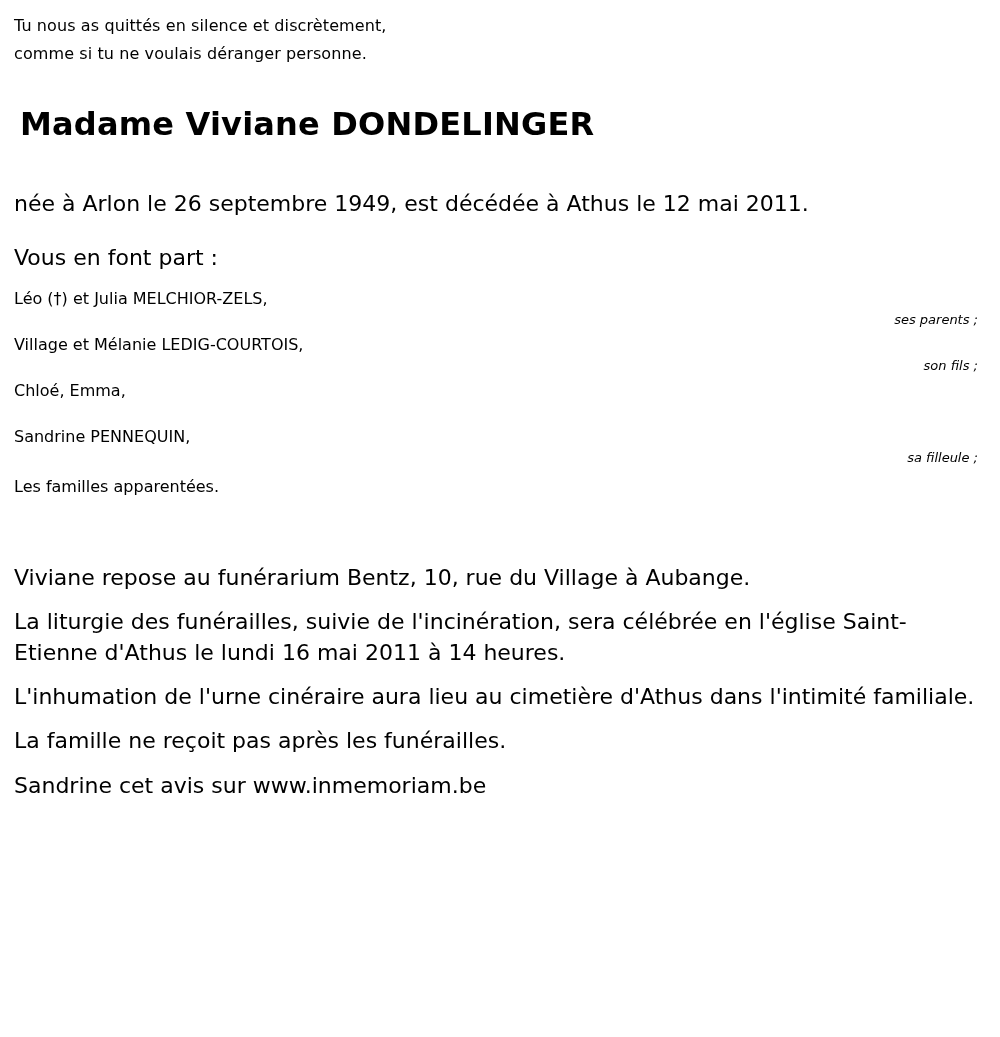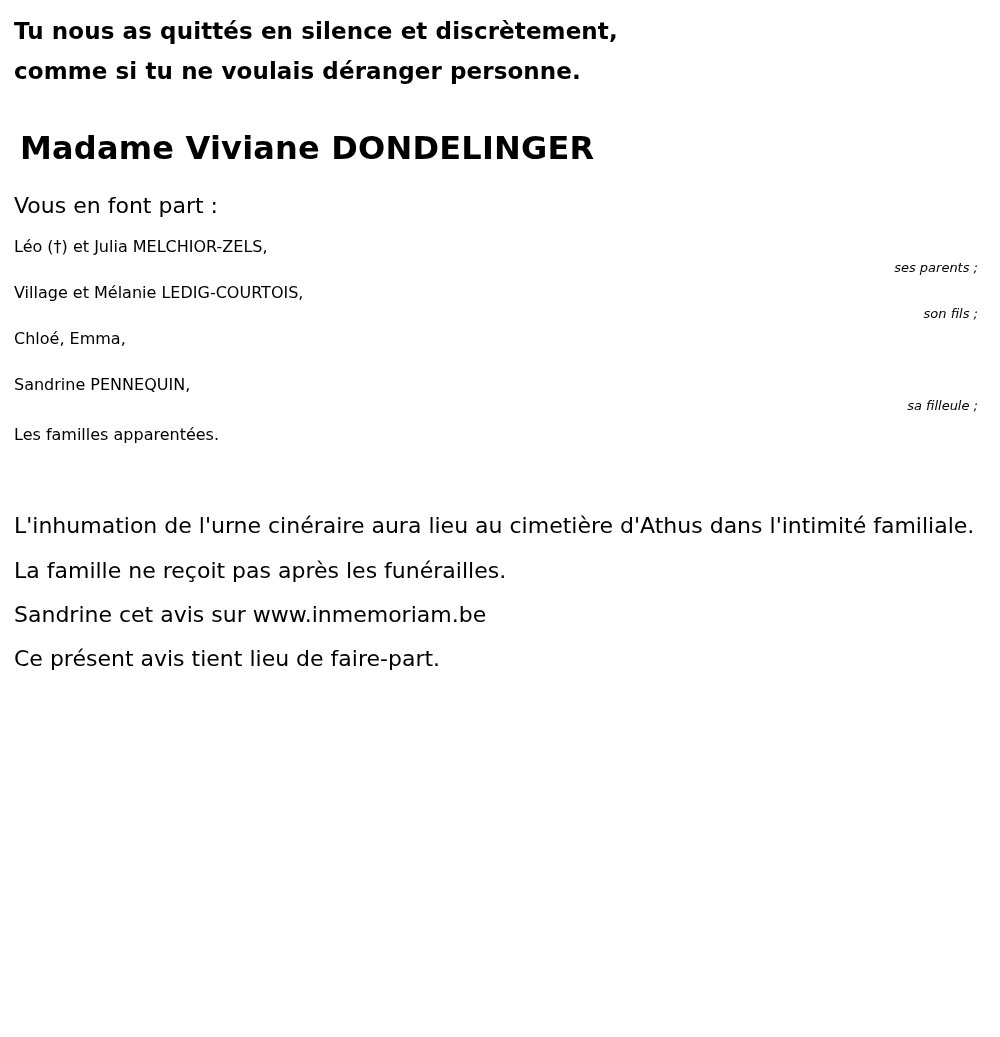--- a/index.html
+++ b/index.html
@@ -20,22 +20,22 @@
     height: 1037px;
     padding: 0;
     box-sizing: border-box;
   }
   .inner {
     padding: 12px 14px 0 14px;
   }
 
   
   .epigraph {
-    font-weight: bold;
-    font-size: 23px;
+    font-weight: normal;
+    font-size: 16px;
     line-height: 1.72;
     letter-spacing: 0.1px;
   }
   .epigraph .line {
     display: block;
     white-space: nowrap;
   }
 
   
   .deceased-name {
@@ -113,20 +113,21 @@
 <div class="page">
   <div class="inner">
 
     <div class="epigraph">
       <span class="line">Tu nous as quittés en silence et discrètement,</span>
       <span class="line">comme si tu ne voulais déranger personne.</span>
     </div>
 
     <h1 class="deceased-name">Madame Viviane DONDELINGER</h1>
 
+    <div class="body-text birth-death">née à Arlon le 26 septembre 1949, est décédée à Athus le 12 mai 2011.</div>
 
     <div class="body-text announce-intro">Vous en font part :</div>
 
     <div class="family-list">
 
       <div class="family-row">
         <span class="fam-name">Léo (†) et Julia MELCHIOR-ZELS,</span>
         <span class="fam-relation">ses parents ;</span>
       </div>
 
@@ -144,20 +145,21 @@
         <span class="fam-relation">sa filleule ;</span>
       </div>
 
       <div class="family-row no-relation last-row">
         <span class="fam-name">Les familles apparentées.</span>
       </div>
 
     </div>
 
     <div class="ceremony">
+      <p>Viviane repose au funérarium Bentz, 10, rue du Village à Aubange.</p>
+      <p>La liturgie des funérailles, suivie de l'incinération, sera célébrée en l'église Saint-Etienne d'Athus le lundi 16 mai 2011 à 14 heures.</p>
       <p>L'inhumation de l'urne cinéraire aura lieu au cimetière d'Athus dans l'intimité familiale.</p>
       <p>La famille ne reçoit pas après les funérailles.</p>
       <p>Sandrine cet avis sur www.inmemoriam.be</p>
-      <p>Ce présent avis tient lieu de faire-part.</p>
     </div>
 
   </div>
 </div>
 
 </body></html>

